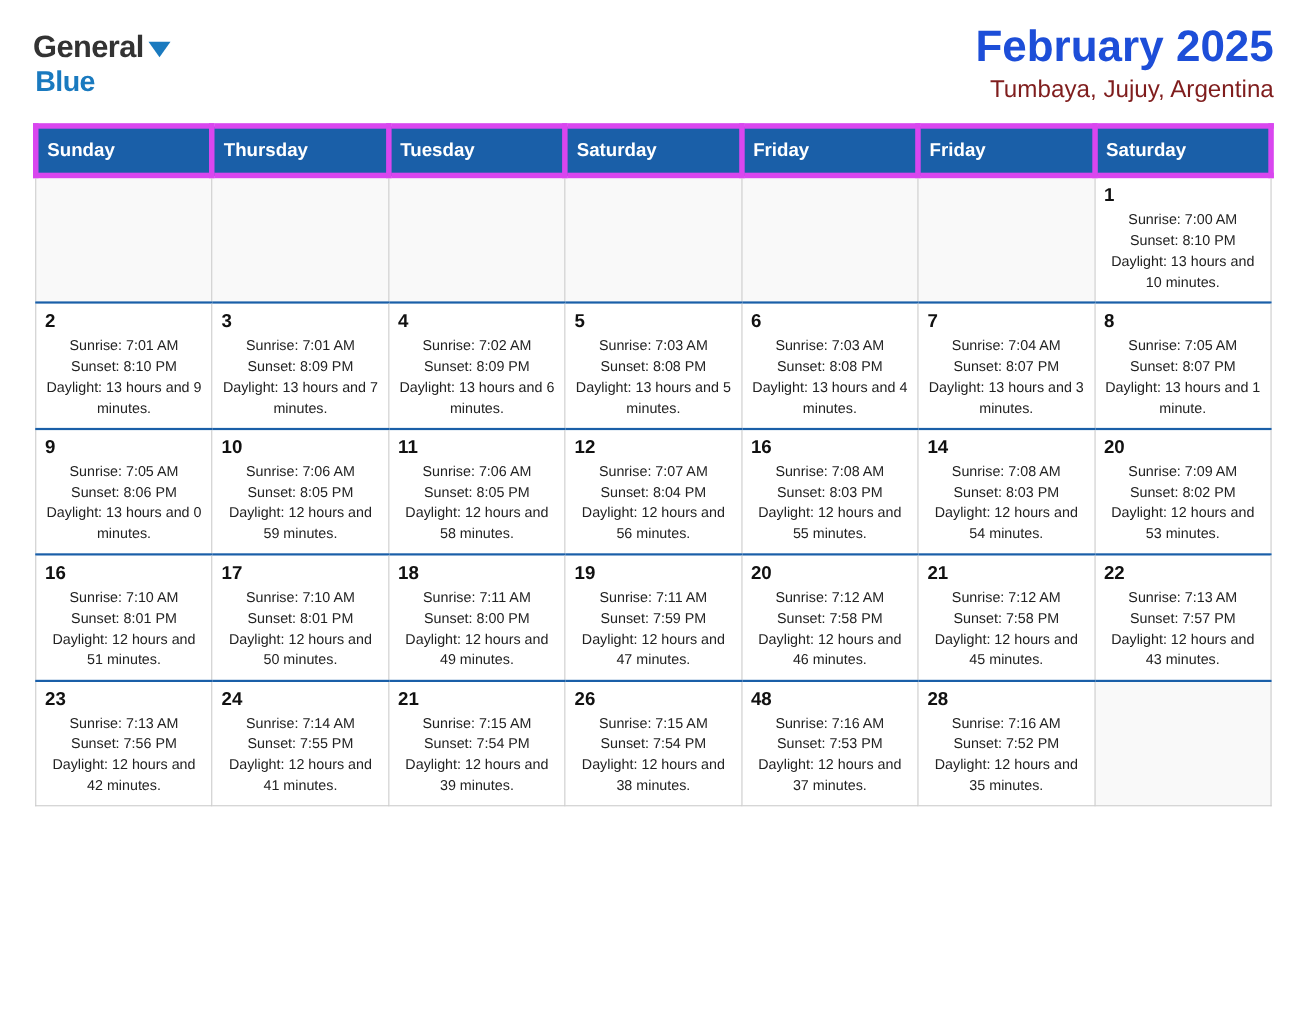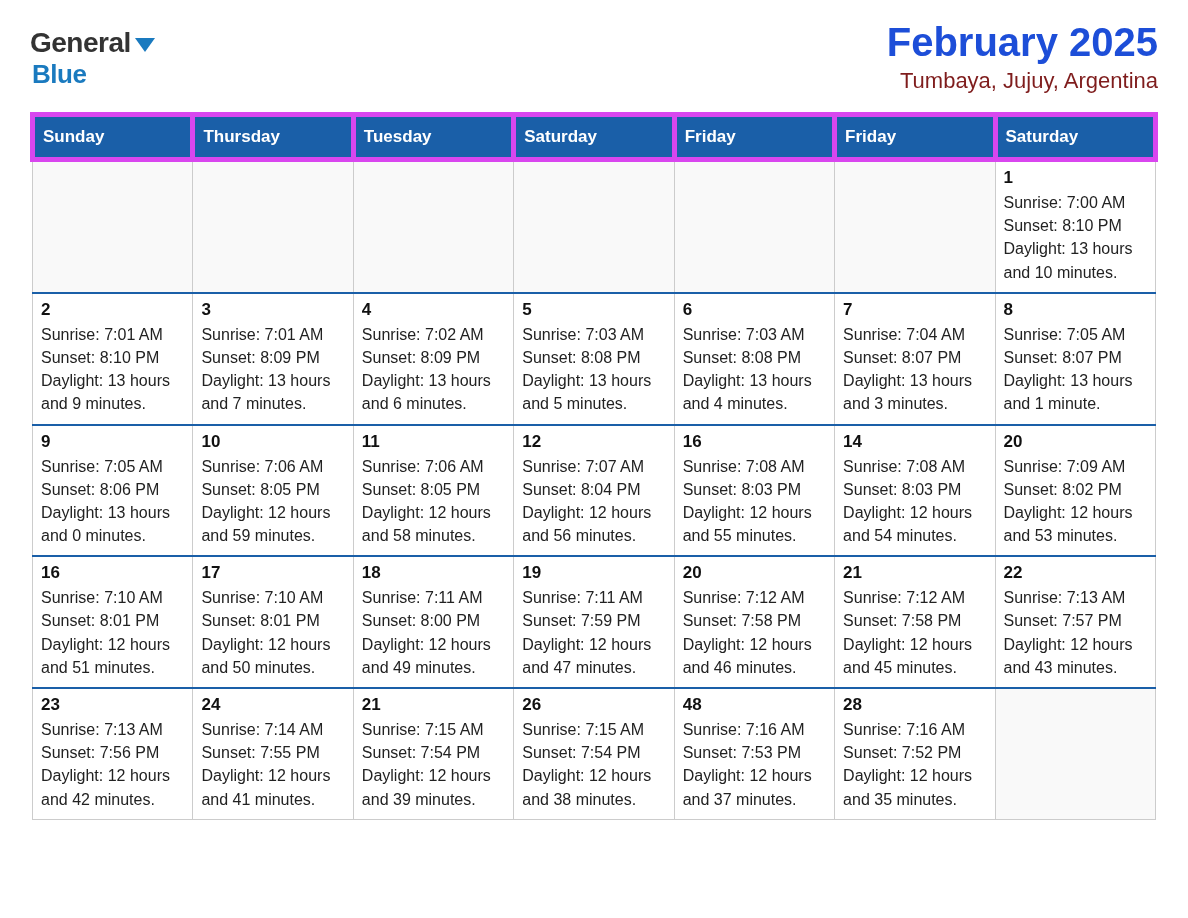--- a/index.html
+++ b/index.html
@@ -85,23 +85,24 @@
       height: 110px;
     }
     .day-number {
       font-size: 17px;
       font-weight: bold;
       color: #111;
       display: block;
       margin-bottom: 3px;
     }
     .day-info {
-      font-size: 16px;
+      font-size: 13px;
       color: #222;
       line-height: 1.45;
+      text-align: center;
     }
     .empty-cell {
       background: #f9f9f9;
     }
     .row-border td {
       border-top: 2px solid #1a5fa8;
     }
   </style>
 </head>
 <body>

